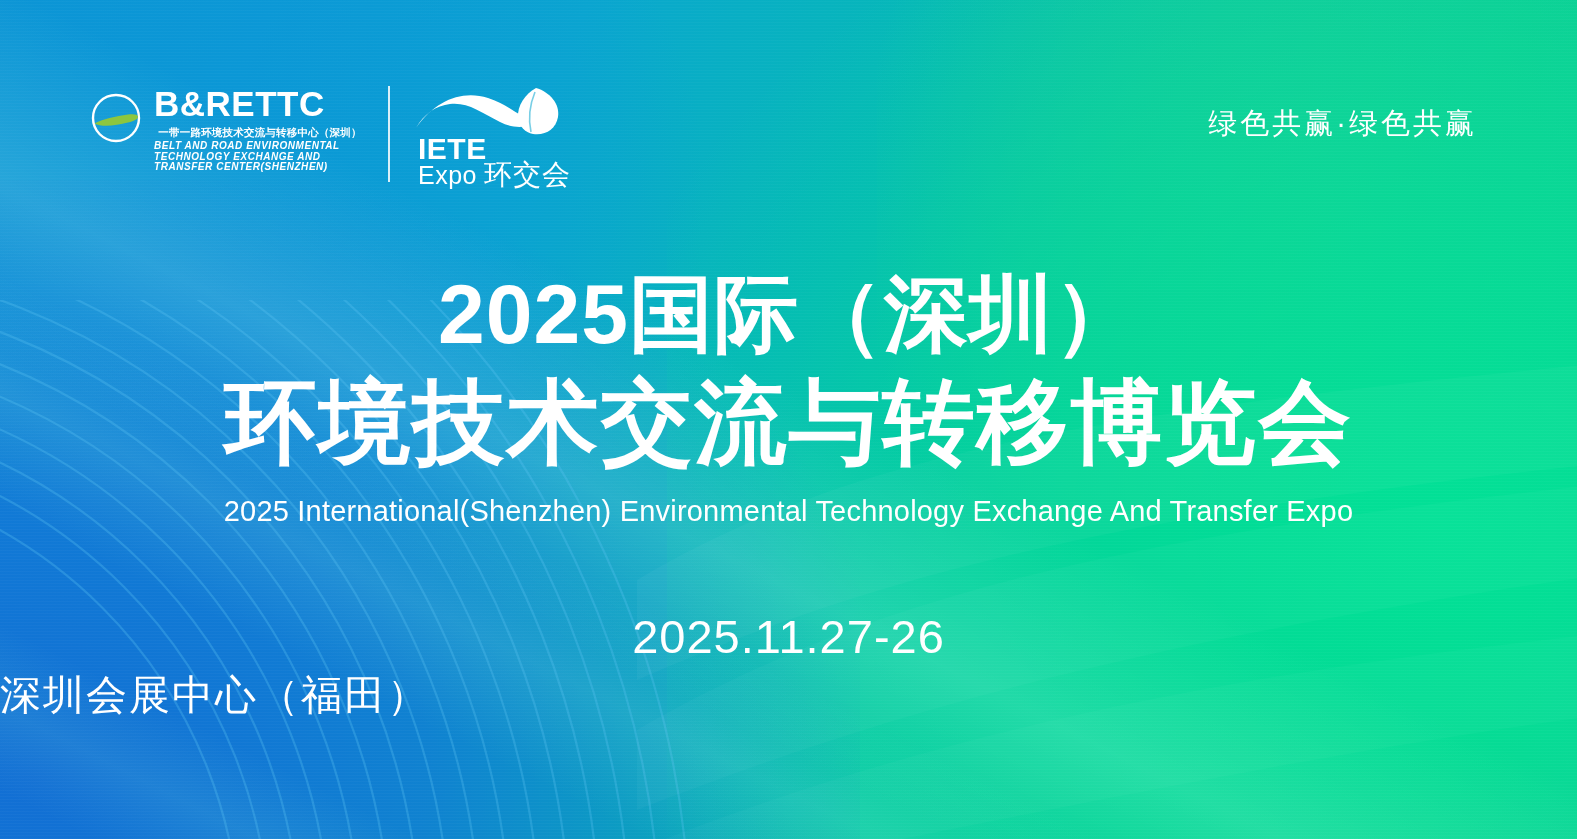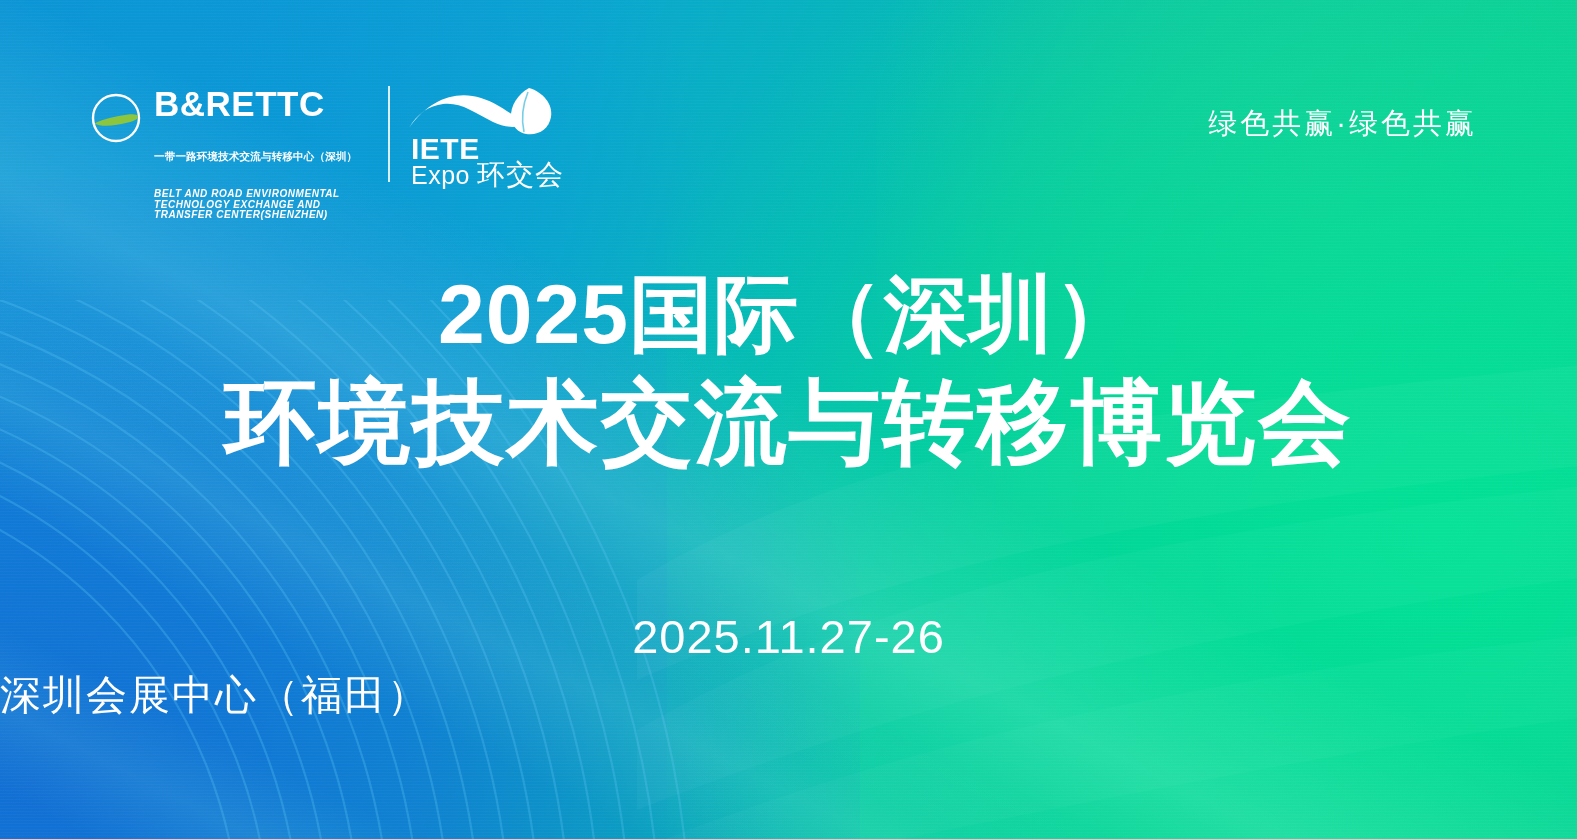--- a/index.html
+++ b/index.html
@@ -72,34 +72,34 @@
   .grain{
     position:absolute;inset:0;pointer-events:none;opacity:.05;
     background-image:repeating-linear-gradient(0deg, rgba(255,255,255,.5) 0 1px, rgba(0,0,0,0) 1px 3px);
   }
 
   
   .header{position:absolute;left:0;top:0;width:1577px;height:200px;}
   .logos{position:absolute;left:88px;top:86px;display:flex;align-items:flex-start;gap:0;}
   .logo-brettc{display:flex;align-items:flex-start;gap:10px;padding-right:22px;border-right:2px solid rgba(255,255,255,.85);height:96px;}
   .brettc-mark{width:56px;height:56px;flex:none;margin-top:4px;}
-  .brettc-text{display:flex;flex-direction:column;gap:24px;}
+  .brettc-text{display:flex;flex-direction:column;}
   .brettc-word{
     color:#fff;font-weight:bold;font-size:35px;line-height:36px;
     letter-spacing:.5px;font-family:"Liberation Sans","DejaVu Sans",sans-serif;
   }
   .brettc-cn{
     color:#fff;font-size:10.5px;line-height:14px;margin-top:3px;font-weight:bold;
-    letter-spacing:.2px;white-space:nowrap;
+    letter-spacing:.2px;white-space:nowrap;text-align:center;
   }
   .brettc-en{
     color:#fff;font-size:10px;line-height:10.6px;font-weight:bold;
     letter-spacing:.55px;max-width:212px;margin-top:2px;text-transform:uppercase;font-style:italic;
   }
-  .logo-iete{margin-left:17px;width:160px;height:100px;position:relative;}
+  .logo-iete{margin-left:24px;width:160px;height:100px;position:relative;}
   .iete-art{position:absolute;left:0;top:-2px;width:160px;height:62px;}
   .iete-word{
     position:absolute;left:4px;top:48px;color:#fff;font-weight:bold;
     font-size:30px;line-height:30px;letter-spacing:.5px;
   }
   .iete-sub{
     position:absolute;left:4px;top:76px;color:#fff;font-size:25px;line-height:26px;
     font-weight:300;letter-spacing:.5px;white-space:nowrap;
   }
   .iete-sub .cn{font-size:28px;margin-left:7px;letter-spacing:1px;}
@@ -208,17 +208,18 @@
       </div>
 
     </div>
 
     <div class="tagline">绿色共赢·绿色共赢</div>
   </div>
 
   <div class="main">
     <div class="title1">2025国际（深圳）</div>
     <div class="title2">环境技术交流与转移博览会</div>
+    <div class="subtitle-en">2025 International(Shenzhen) Environmental Technology Exchange And Transfer Expo</div>
     <div class="date">2025.11.27-26</div>
     <div class="venue">深圳会展中心（福田）</div>
   </div>
 
 </div>
 
 </body></html>

